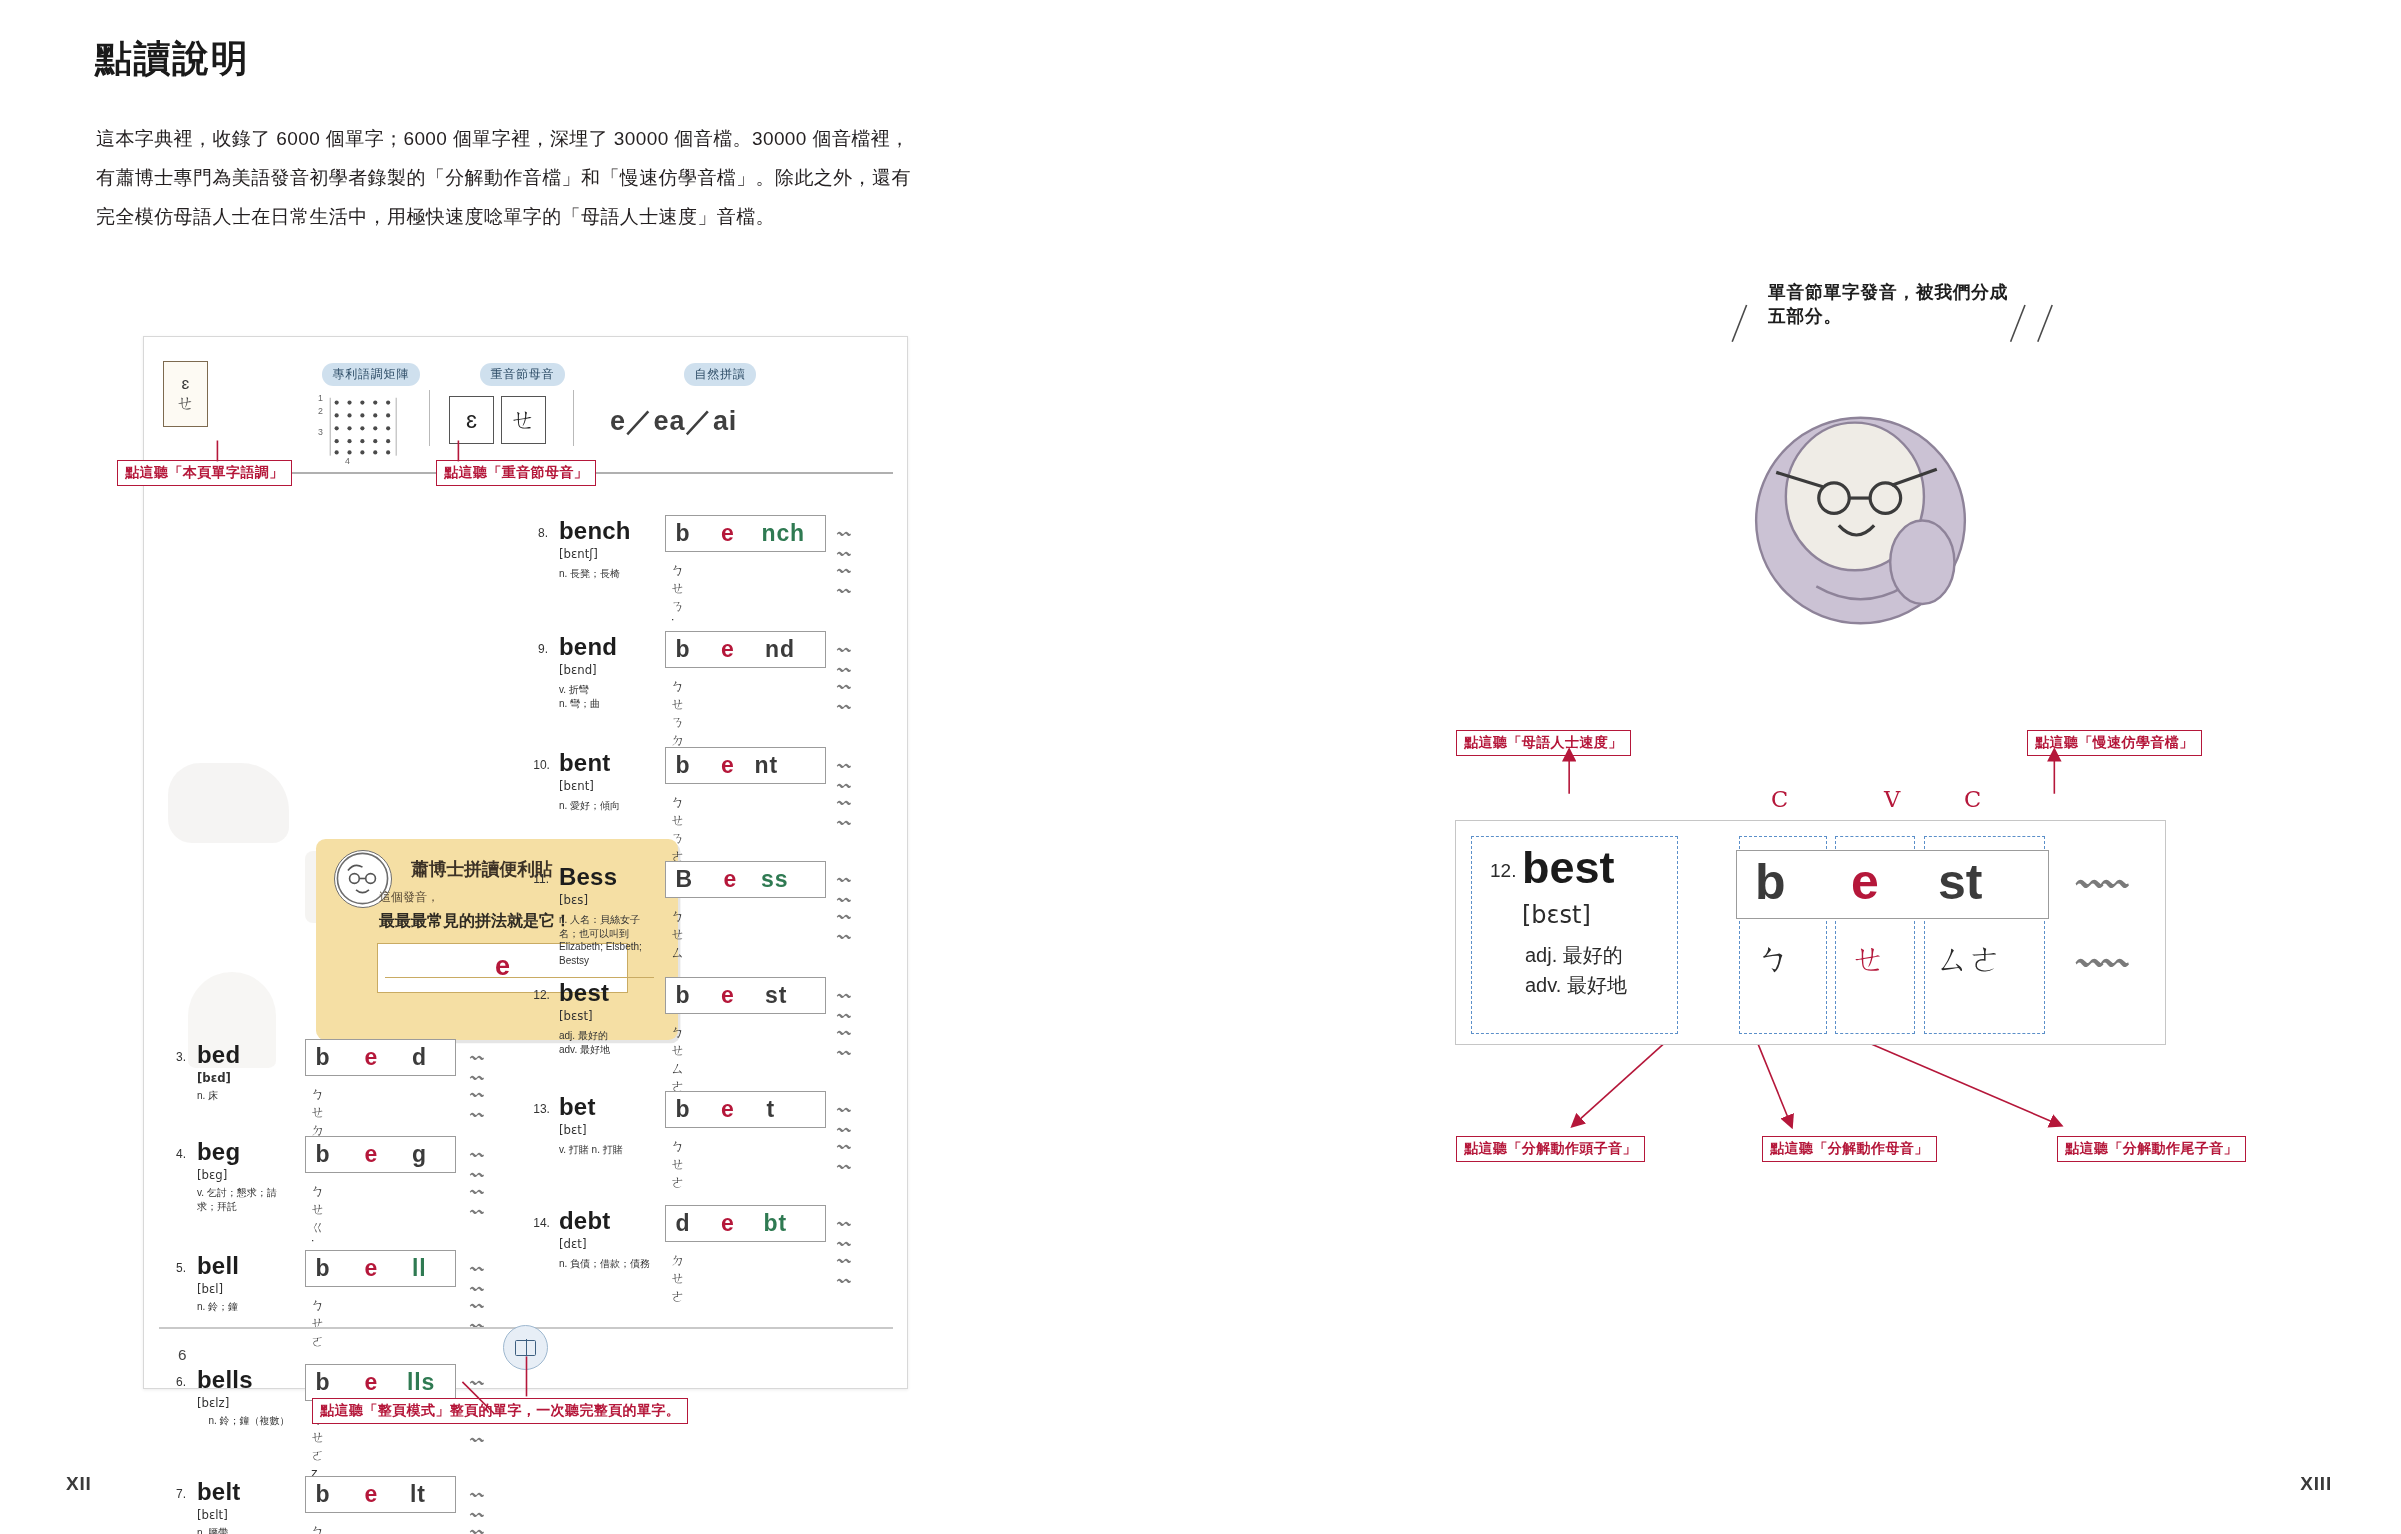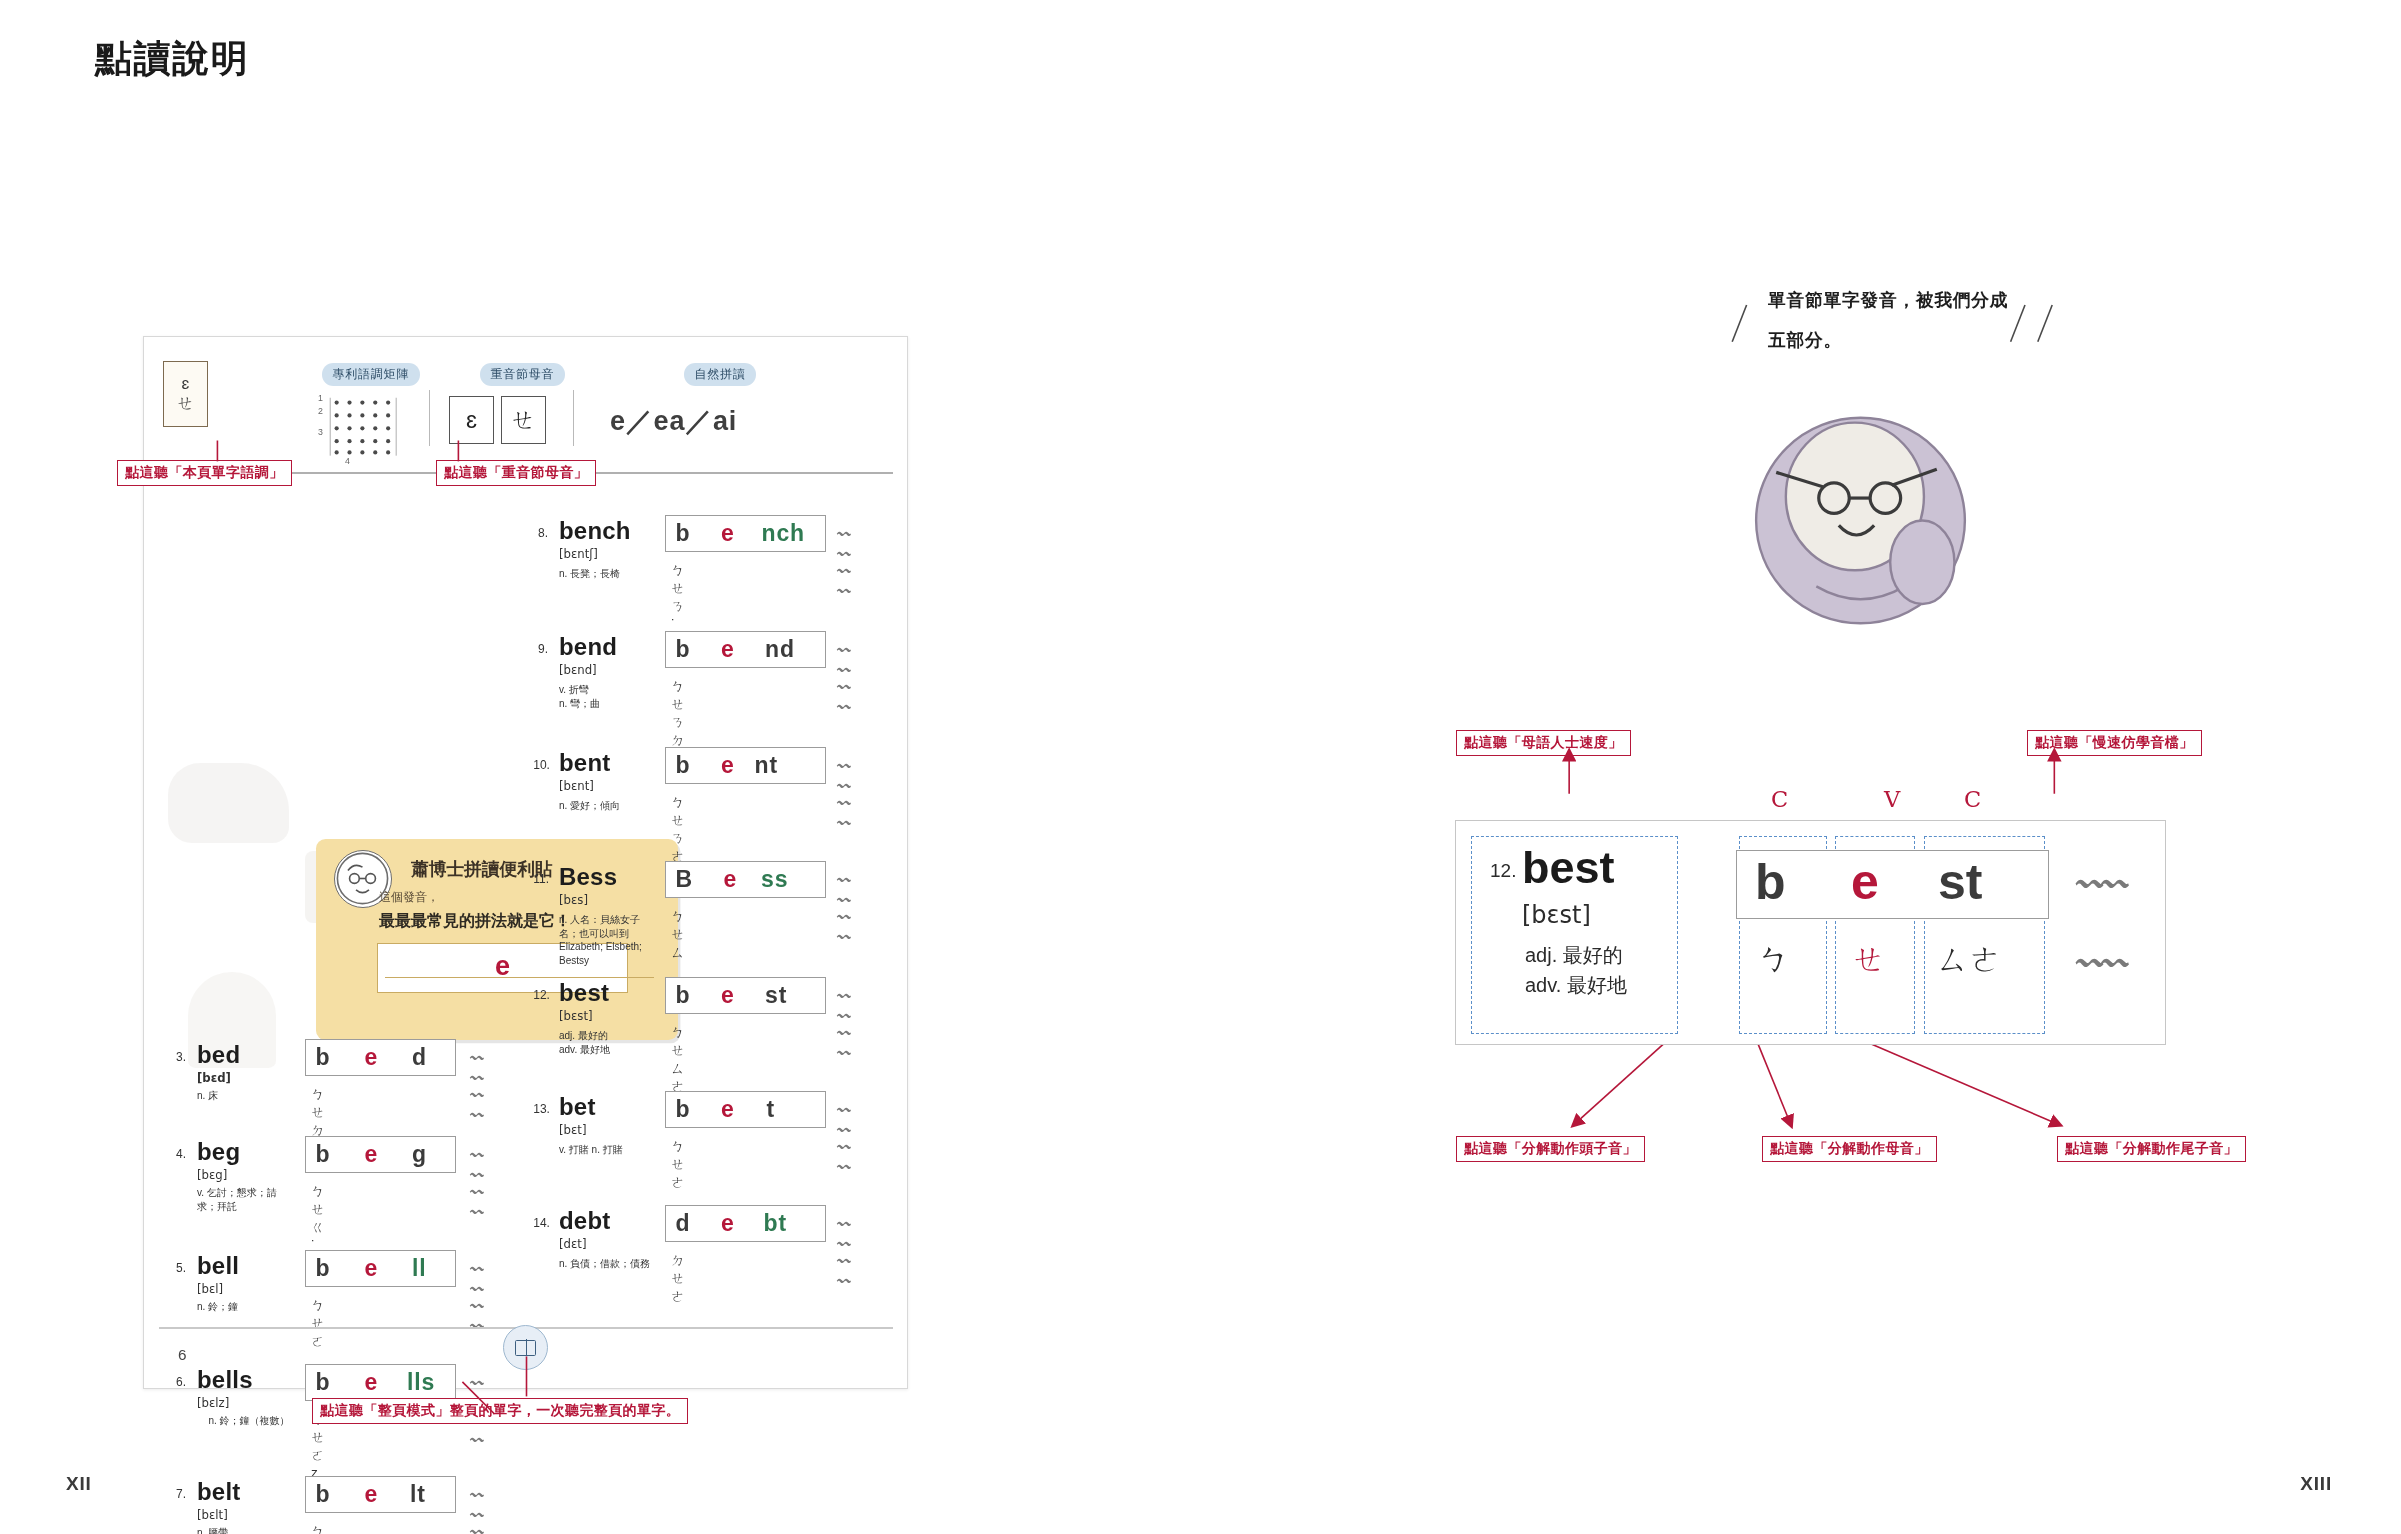--- a/index.html
+++ b/index.html
@@ -110,21 +110,21 @@
   }
   .bp-icon .bk { width:21px; height:16px; border:1.6px solid #3d5f80; border-radius:1.6px; position:relative; }
   .bp-icon .bk:after { content:""; position:absolute; left:50%; top:-1.6px; bottom:-1.6px; width:1.6px; background:#3d5f80; }
 
   
   .blob { position:absolute; opacity:0.14; }
 
   
   #r-note {
     position:absolute; left:1768px; top:280px; width:241px;
-    font-size:17.7px; line-height:40px; color:#1d1d1d; font-weight:bold; letter-spacing:0.8px;
+    font-size:17.7px; line-height:24px; color:#1d1d1d; font-weight:bold; letter-spacing:0.8px;
   }
 
   
   #mascot { position:absolute; left:1720px; top:376px; width:281px; height:265px; }
 
   
   #cvcbox {
     position:absolute; left:1455px; top:820px; width:711px; height:225px;
     border:0.8px solid #c6c6c6; background:#fff;
   }
@@ -137,20 +137,23 @@
   #folio-left { position:absolute; left:66px; bottom:39px; font-size:19px; font-weight:bold; color:#3a3a3a; letter-spacing:0.8px;}
   #folio-right { position:absolute; right:69px; bottom:39px; font-size:19px; font-weight:bold; color:#3a3a3a; letter-spacing:0.8px;}
 </style>
 </head>
 <body>
 
 <div class="page">
 
   <div id="title">點讀說明</div>
 
+  <div id="intro">
+    <p>這本字典裡，收錄了 6000 個單字；6000 個單字裡，深埋了 30000 個音檔。30000 個音檔裡，有蕭博士專門為美語發音初學者錄製的「分解動作音檔」和「慢速仿學音檔」。除此之外，還有完全模仿母語人士在日常生活中，用極快速度唸單字的「母語人士速度」音檔。</p>
+  </div>
 
   <div id="bookpage">
     <div class="bp-inner">
 
       <div class="blob" style="left:24px; top:426px; width:121px; height:80px; background:#b9b4a8; border-radius:32px 48px 16px 24px;"></div>
       <div class="blob" style="left:161px; top:514px; width:145px; height:72px; background:#b8b2a6; border-radius:8px;"></div>
       <div class="blob" style="left:44px; top:635px; width:88px; height:96px; background:#c9c2b0; border-radius:48px 48px 8px 8px;"></div>
 
       <div class="hdr-tab">
         <span>ɛ</span>

